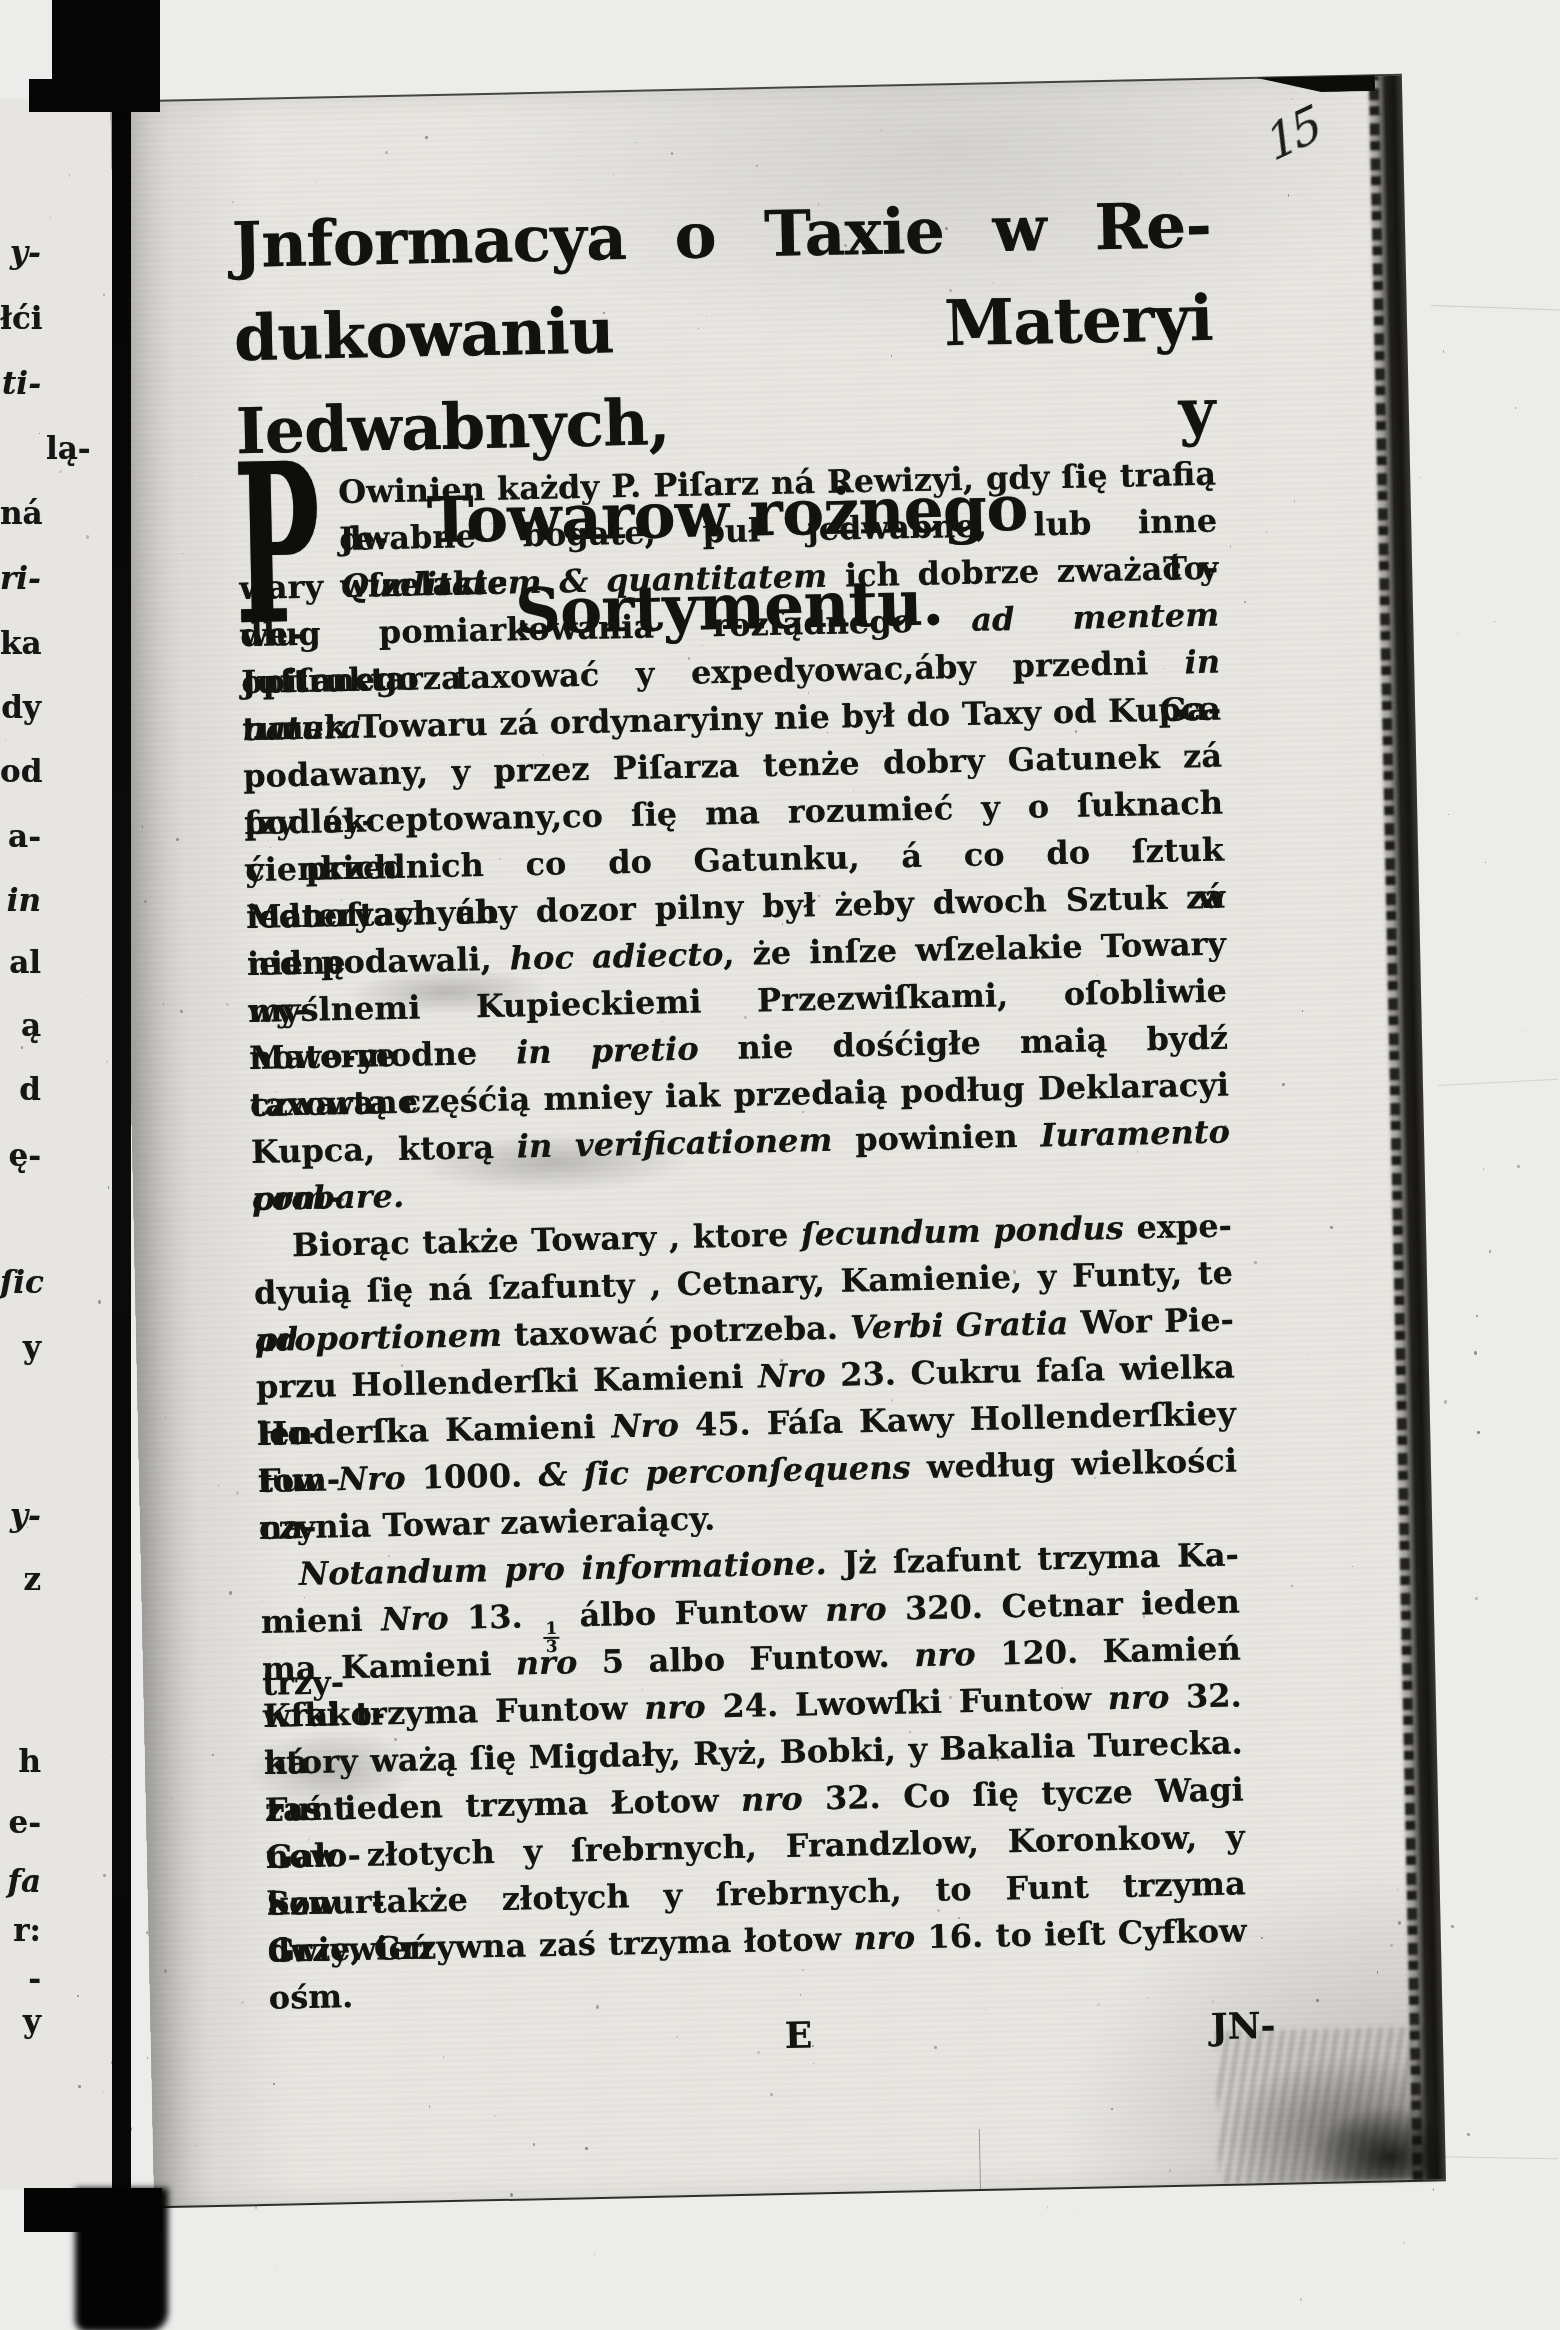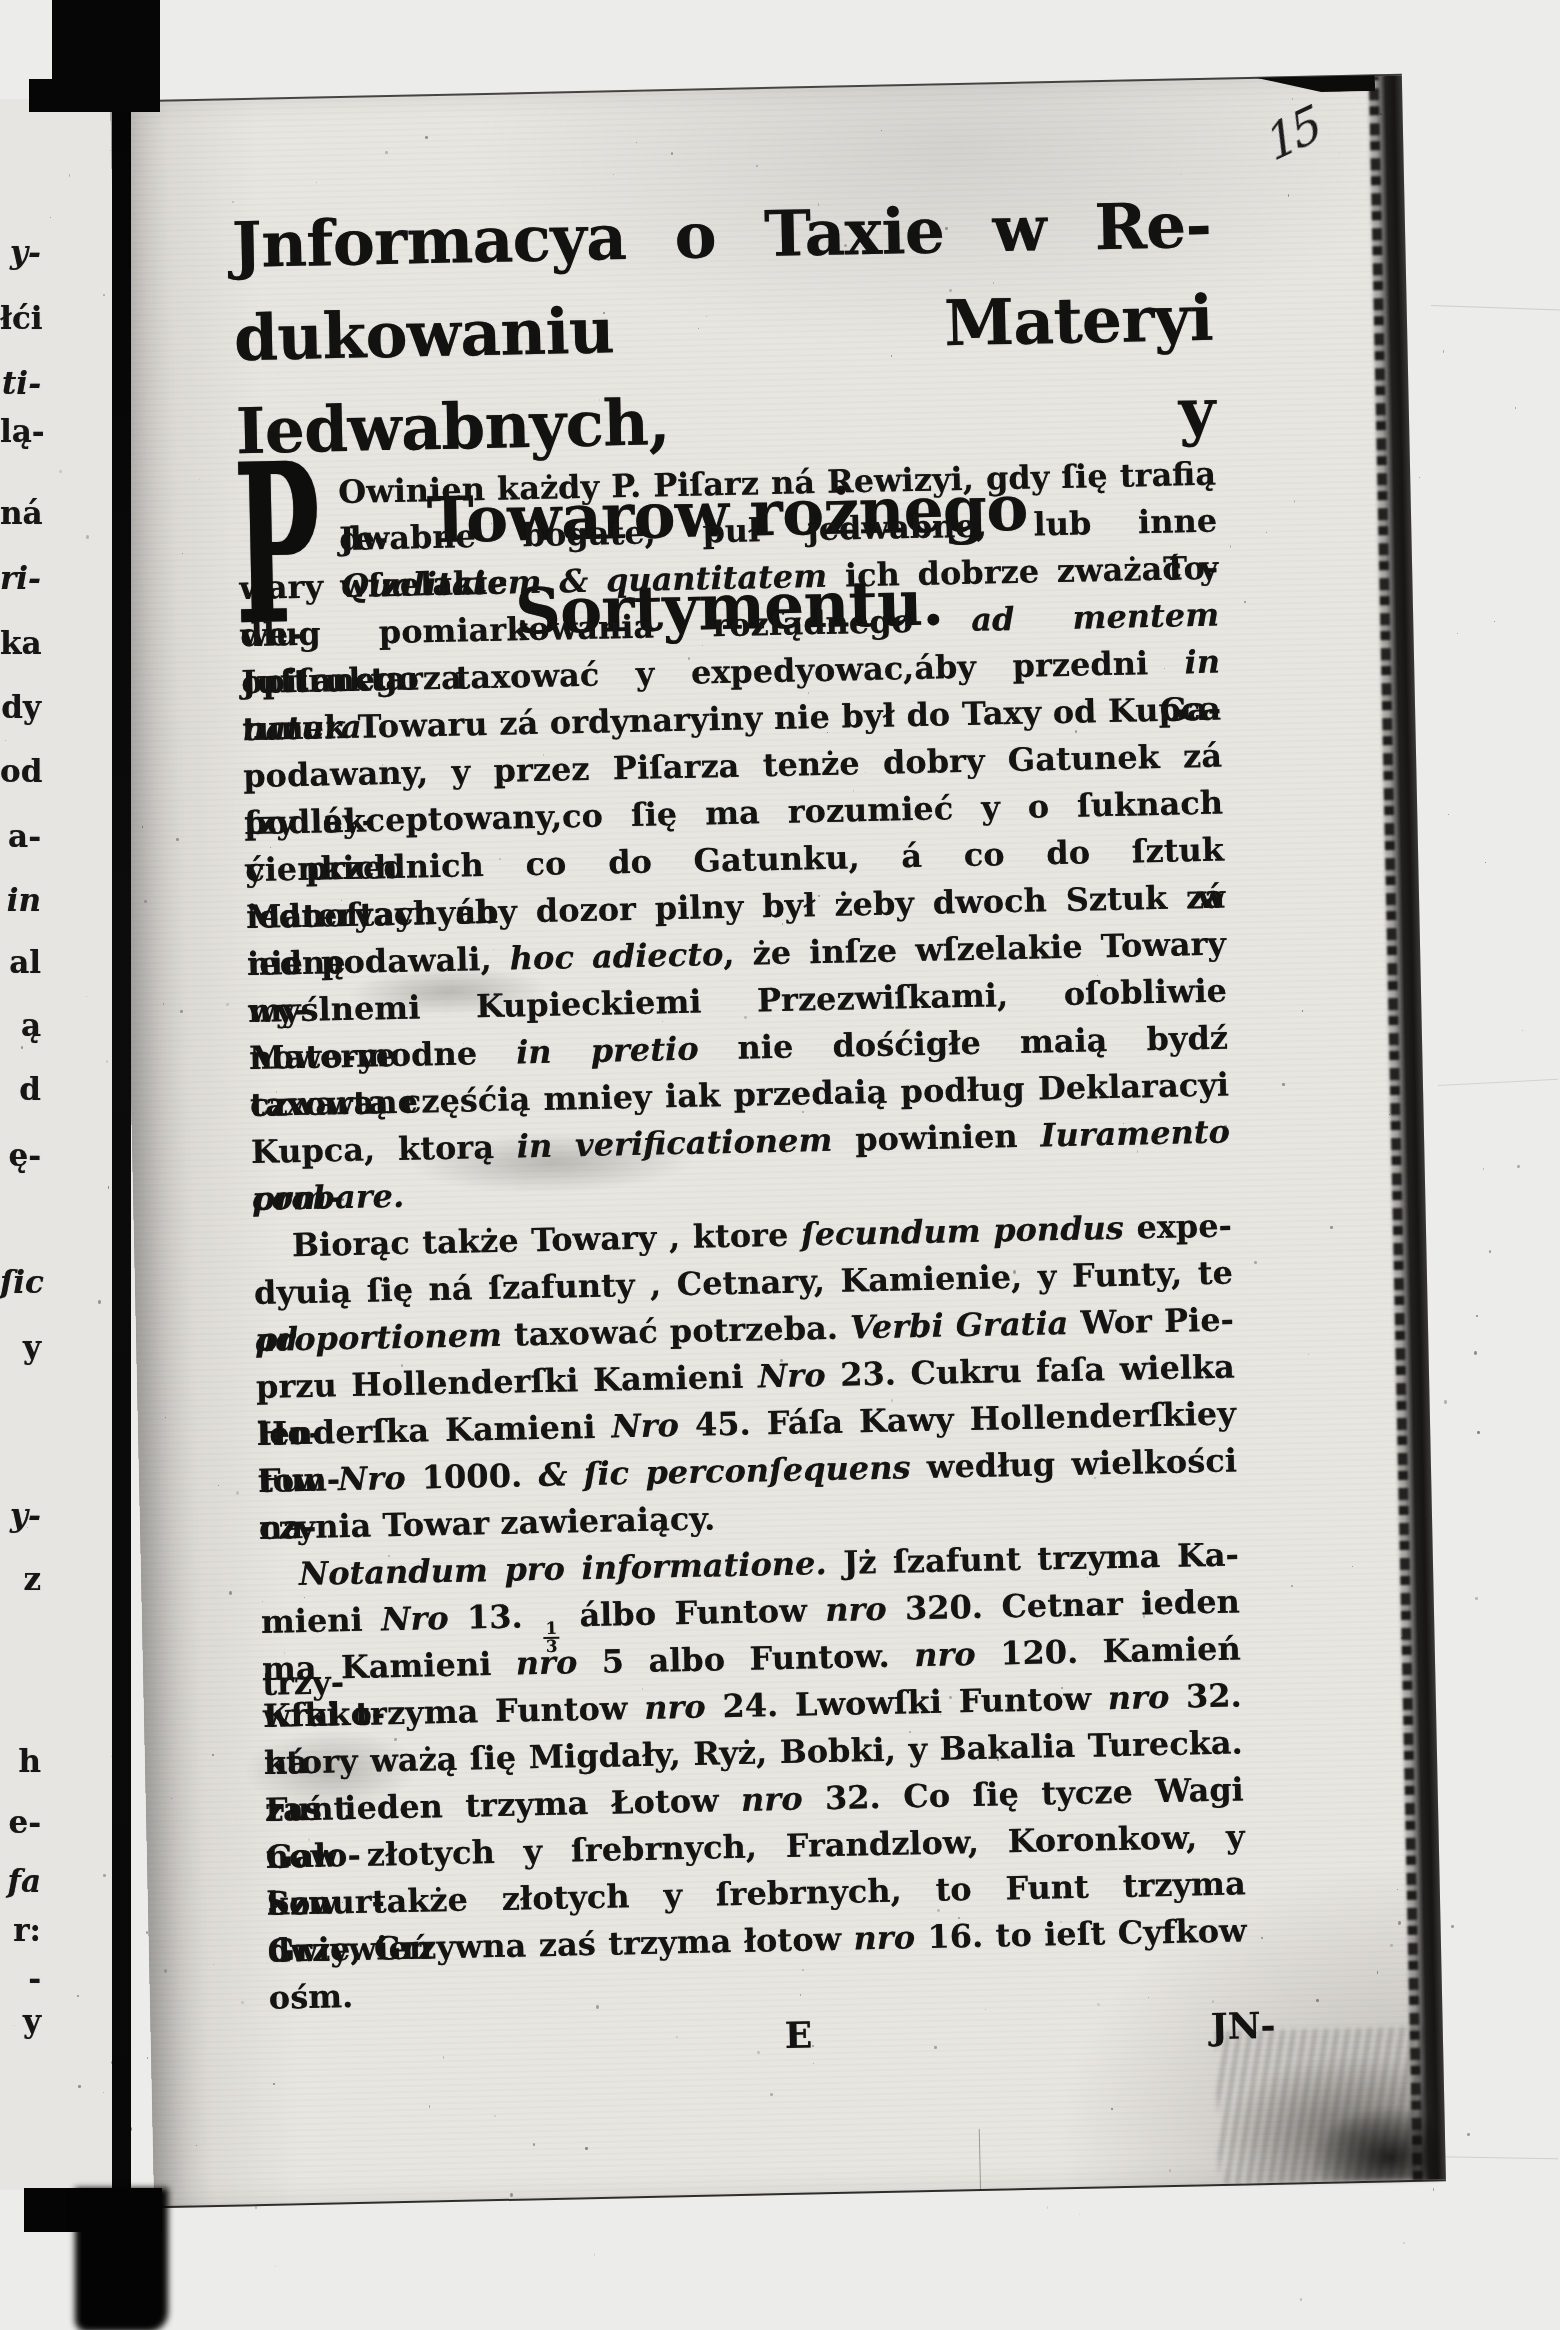--- a/index.html
+++ b/index.html
@@ -120,21 +120,21 @@
 <body>
 
 <div class="scratch" style="left:1431px;top:305px;width:129px;transform:rotate(2deg);opacity:.5;"></div>
 <div class="scratch" style="left:1438px;top:1085px;width:120px;transform:rotate(-3deg);opacity:.4;"></div>
 <div class="scratch" style="left:1425px;top:2156px;width:133px;transform:rotate(1deg);opacity:.45;"></div>
 
 <div id="left-strip">
     <span class="frag it" style="top: 138px;">y-</span>
     <span class="frag" style="top: 204px;">łći</span>
     <span class="frag it" style="top: 269px;">ti-</span>
-    <span class="frag" style="top: 317px;">lą-</span>
+    <span class="frag" style="top: 334px; margin-left: 46px;">lą-</span>
     <span class="frag" style="top: 399px;">ná</span>
     <span class="frag it" style="top: 464px;">ri-</span>
     <span class="frag" style="top: 529px;">ka</span>
     <span class="frag" style="top: 593px;">dy</span>
     <span class="frag" style="top: 657px;">od</span>
     <span class="frag" style="top: 722px;">a-</span>
     <span class="frag it" style="top: 786px;">in</span>
     <span class="frag" style="top: 848px;">al</span>
     <span class="frag" style="top: 911px;">ą</span>
     <span class="frag" style="top: 975px;">d</span>

